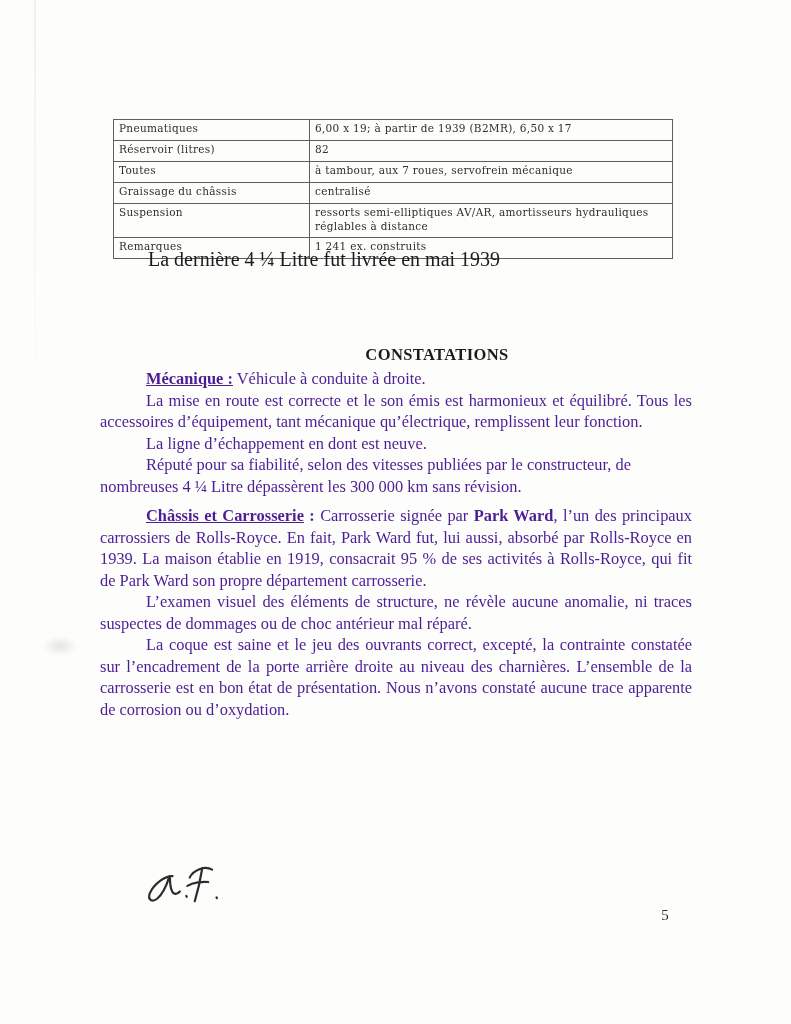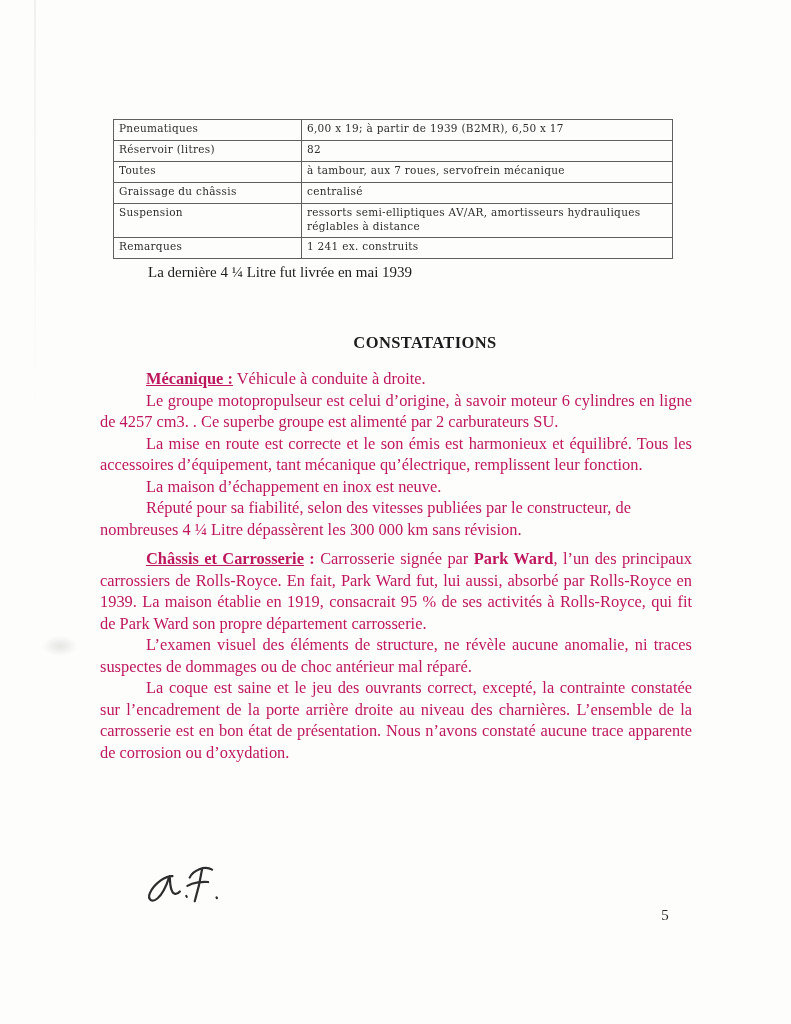--- a/index.html
+++ b/index.html
@@ -24,39 +24,39 @@
   }
   table.spec {
     position: absolute; left: 113px; top: 119px; width: 560px;
     border-collapse: collapse; table-layout: fixed;
     font-family: "DejaVu Serif", serif;
     font-size: 10.5px; line-height: 1.32; letter-spacing: 0.3px;
     color: #2e2e2e;
   }
   table.spec td {
     border: 1px solid #5f5f5f;
-    padding: 2px 4px 3px 5px;
+    padding: 2px 12px 3px 5px;
     vertical-align: top;
     height: 15px;
   }
   table.spec td.lbl { width: 178px; }
   .intro {
-    position: absolute; left: 148px; top: 264px; margin: 0;
-    font-size: 15px;
+    position: absolute; left: 148px; top: 248px; margin: 0;
+    font-size: 20px;
   }
   .heading {
-    position: absolute; left: 110px; top: 333px; width: 630px; margin: 0;
+    position: absolute; left: 110px; top: 333px; width: 630px; margin: 12px;
     text-align: center; font-size: 16.5px; font-weight: bold;
     letter-spacing: 0.4px;
   }
   .bodytext {
     position: absolute; left: 100px; top: 368px; width: 592px;
     font-size: 16.4px; line-height: 21.5px;
     text-align: justify;
-    color: #be185d;
+    color: #4c1d95;
   }
   .bodytext p { margin: 0; text-indent: 46px; }
   .bodytext p.sect-start { margin-top: 8px; }
   .bu { font-weight: bold; text-decoration: underline; }
   .b  { font-weight: bold; }
   .signature {
     position: absolute; left: 134px; top: 864px; width: 104px; height: 58px;
     transform: rotate(-5deg);
   }
   .pagenum {
@@ -102,23 +102,22 @@
   </table>
 
   <p class="intro">La dernière 4 ¼ Litre fut livrée en mai 1939</p>
 
   <h2 class="heading">CONSTATATIONS</h2>
 
   <div class="bodytext">
 
     <p><span class="bu">Mécanique :</span> <span>Véhicule à conduite à droite.</span></p>
 
-    <p>Le groupe motopropulseur est celui d’origine, à savoir moteur 6 cylindres en ligne de 4257 cm3. . Ce superbe groupe est alimenté par 2 carburateurs SU.</p>
     <p>La mise en route est correcte et le son émis est harmonieux et équilibré. Tous les accessoires d’équipement, tant mécanique qu’électrique, remplissent leur fonction.</p>
-    <p>La maison d’échappement en inox est neuve.</p>
+    <p>La ligne d’échappement en dont est neuve.</p>
     <p><span>Réputé pour sa fiabilité, selon des vitesses publiées par le constructeur, de</span><br><span>nombreuses 4 ¼ Litre dépassèrent les 300 000 km sans révision.</span></p>
 
     <p class="sect-start"><span class="bu">Châssis et Carrosserie</span><span class="b"> : </span><span>Carrosserie signée par </span><span class="b">Park Ward</span><span>, l’un des principaux carrossiers de Rolls-Royce. En fait, Park Ward fut, lui aussi, absorbé par Rolls-Royce en 1939. La maison établie en 1919, consacrait 95 % de ses activités à Rolls-Royce, qui fit de Park Ward son propre département carrosserie.</span></p>
 
     <p>L’examen visuel des éléments de structure, ne révèle aucune anomalie, ni traces suspectes de dommages ou de choc antérieur mal réparé.</p>
     <p>La coque est saine et le jeu des ouvrants correct, excepté, la contrainte constatée sur l’encadrement de la porte arrière droite au niveau des charnières. L’ensemble de la carrosserie est en bon état de présentation. Nous n’avons constaté aucune trace apparente de corrosion ou d’oxydation.</p>
 
   </div>
 
   <svg class="signature" viewBox="0 0 104 58" xmlns="http://www.w3.org/2000/svg">

